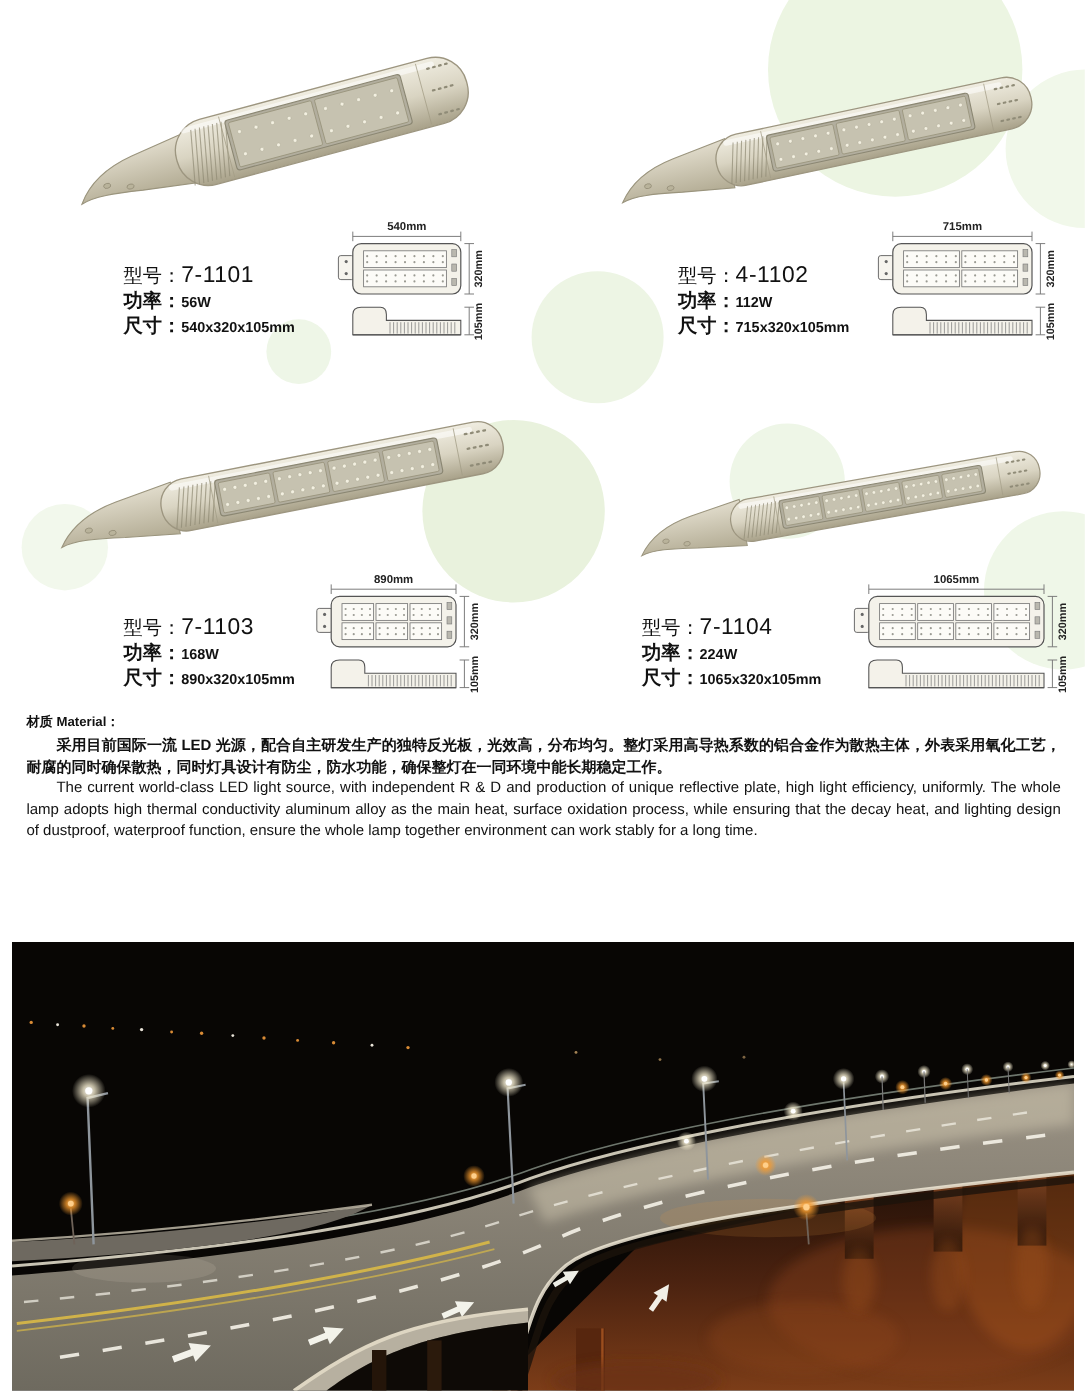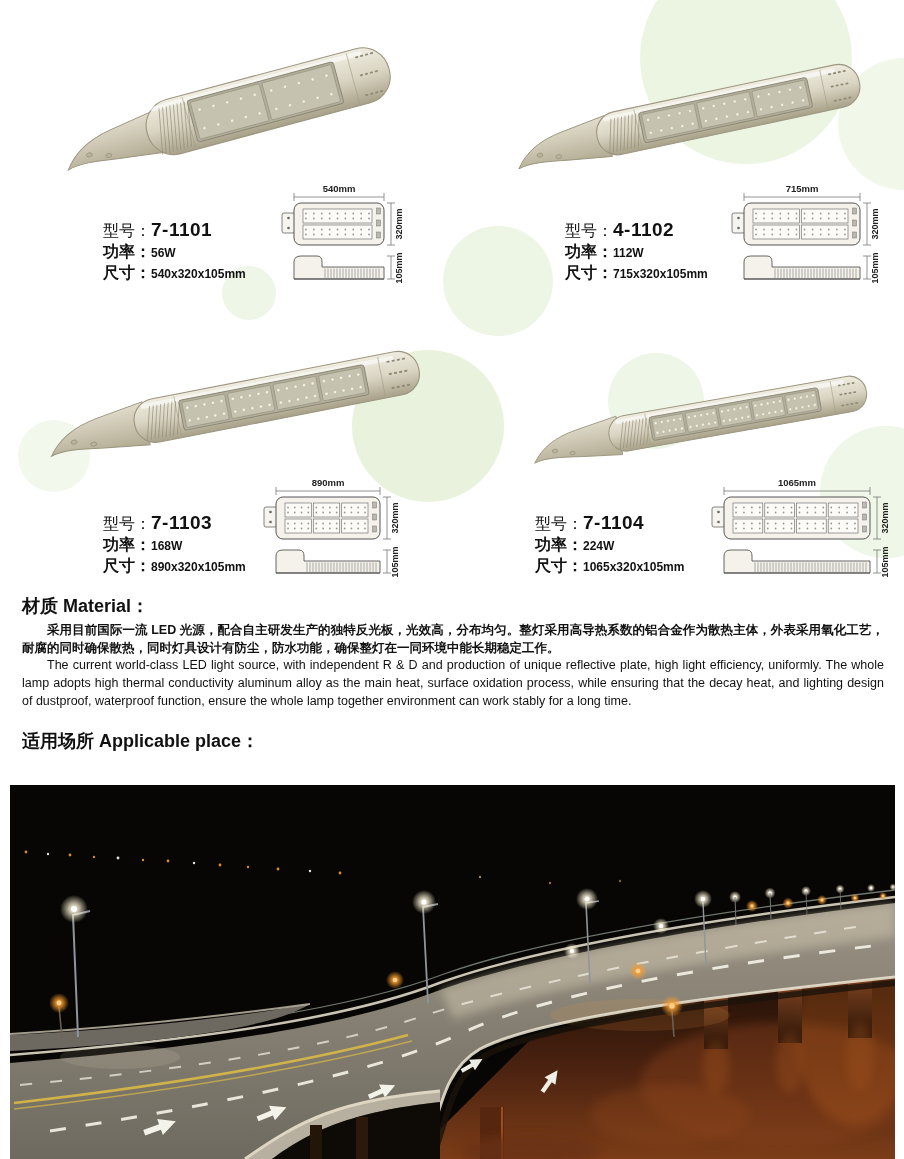--- a/index.html
+++ b/index.html
@@ -6,21 +6,21 @@
   body{
     width:904px;height:1159px;position:relative;background:#ffffff;overflow:hidden;
     font-family:"Liberation Sans","DejaVu Sans",sans-serif;color:#111;
   }
   .circle{position:absolute;border-radius:50%;z-index:0;}
   .photo{position:absolute;z-index:1;}
   .diagram{position:absolute;z-index:2;}
   .spec-text{position:absolute;z-index:2;line-height:1;}
   .spec-text .r1{margin-bottom:4px;white-space:nowrap;}
   .spec-text .r1 .lbl{font-size:16px;font-weight:normal;}
-  .spec-text .r1 .val{font-size:19px;font-weight:bold;letter-spacing:.5px;}
+  .spec-text .r1 .val{font-size:19px;font-weight:normal;letter-spacing:.5px;}
   .spec-text .r2,.spec-text .r3{font-size:12px;font-weight:bold;margin-top:5px;white-space:nowrap;}
   .spec-text .r2 .lbl,.spec-text .r3 .lbl{font-size:16px;}
 
   
   .c1 .photo{left:28px;top:14px;width:392px;height:198px;}
   .c1 .spec-text{left:103px;top:220px;}
   .c1 .diagram{left:272px;top:182px;width:130px;height:112px;}
   
   .c2 .photo{left:478px;top:24px;width:412px;height:190px;}
   .c2 .spec-text{left:565px;top:220px;}
@@ -28,21 +28,21 @@
   
   .c3 .photo{left:22px;top:306px;width:416px;height:200px;}
   .c3 .spec-text{left:103px;top:513px;}
   .c3 .diagram{left:260px;top:476px;width:140px;height:112px;}
   
   .c4 .photo{left:492px;top:332px;width:408px;height:178px;}
   .c4 .spec-text{left:535px;top:513px;}
   .c4 .diagram{left:706px;top:476px;width:185px;height:112px;}
 
   .text-sections{position:absolute;left:22px;top:594px;width:862px;z-index:2;}
-  .sec-heading{font-size:18px;font-weight:bold;margin:0 0 3px 0;}
+  .sec-heading{font-size:11px;font-weight:bold;margin:0 0 3px 0;}
   p.cn{font-size:12.5px;font-weight:bold;line-height:1.45;margin:0;text-indent:2em;text-align:justify;}
   p.en{font-size:12.5px;font-weight:normal;line-height:1.42;margin:0;text-indent:2em;text-align:justify;}
   .applicable{margin-top:18px;}
   .applicable p.cn{text-indent:0;margin-top:4px;}
   .applicable p.en{text-indent:0;}
 
   .bridge{position:absolute;left:10px;top:785px;width:885px;height:374px;z-index:1;display:block;}
 </style>
 </head>
 <body>
@@ -833,21 +833,20 @@
     </svg>
 </section>
 
 <div class="text-sections">
   <div class="material">
     <h3 class="sec-heading">材质 Material：</h3>
     <p class="cn">采用目前国际一流 LED 光源，配合自主研发生产的独特反光板，光效高，分布均匀。整灯采用高导热系数的铝合金作为散热主体，外表采用氧化工艺，耐腐的同时确保散热，同时灯具设计有防尘，防水功能，确保整灯在一同环境中能长期稳定工作。</p>
     <p class="en">The current world-class LED light source, with independent R &amp; D and production of unique reflective plate, high light efficiency, uniformly. The whole lamp adopts high thermal conductivity aluminum alloy as the main heat, surface oxidation process, while ensuring that the decay heat, and lighting design of dustproof, waterproof function, ensure the whole lamp together environment can work stably for a long time.</p>
   </div>
   <div class="applicable">
-    <h3 class="sec-heading">适用场所 Applicable place：</h3>
   </div>
 </div>
 
 <svg class="bridge" viewBox="0 0 885 374" preserveAspectRatio="none">
   <rect width="885" height="374" fill="#080604"></rect>
 
   <path d="M520,255 L885,168 L885,374 L400,374 Z" fill="url(#waterGrad)"></path>
   <ellipse cx="770" cy="300" rx="140" ry="62" fill="#8a431a" opacity="0.4" filter="url(#soft)"></ellipse>
   <ellipse cx="845" cy="245" rx="60" ry="95" fill="#b05a1d" opacity="0.35" filter="url(#soft)"></ellipse>
   <ellipse cx="660" cy="330" rx="80" ry="30" fill="#934a1c" opacity="0.3" filter="url(#soft)"></ellipse>

